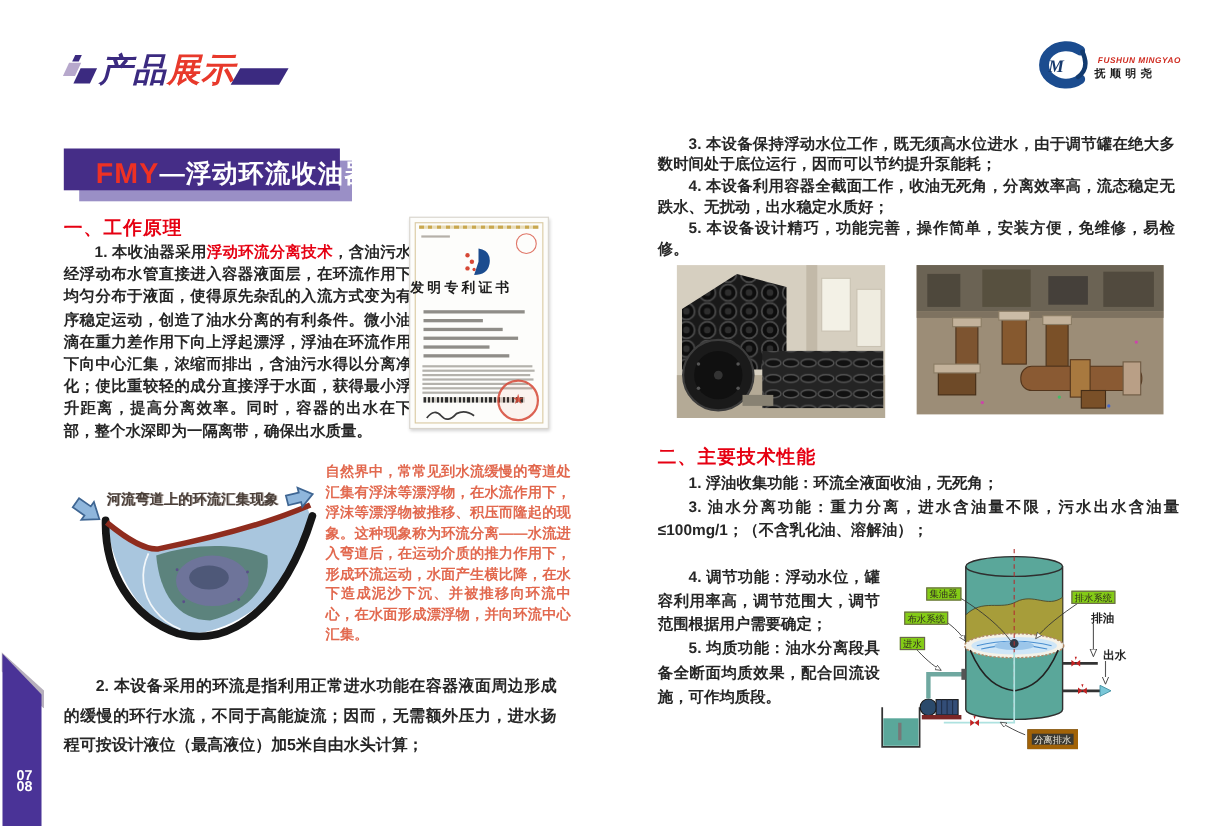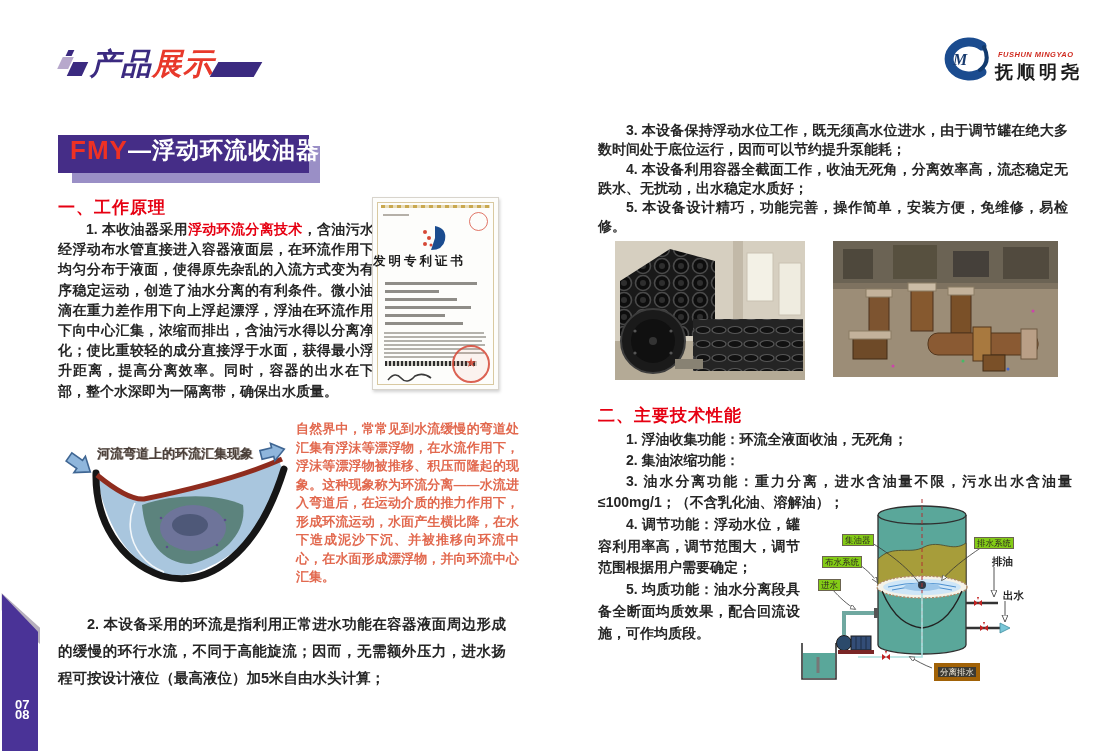--- a/index.html
+++ b/index.html
@@ -8,29 +8,29 @@
   .abs{position:absolute;}
   .deco-sq1{left:60px;top:57px;width:11px;height:12px;background:#b7a8cc;transform:skewX(-25deg);}
   .deco-sq2{left:67px;top:50px;width:6px;height:6px;background:#3b2a80;transform:skewX(-25deg);}
   .deco-sq3{left:70px;top:62px;width:15px;height:14px;background:#3b2a80;transform:skewX(-25deg);}
   .brand-text{left:90px;top:44px;font-size:30px;font-weight:bold;font-style:italic;letter-spacing:1px;white-space:nowrap;}
   .brand-p1{color:#3b2a80;} .brand-p2{color:#e8392b;}
   .brand-bar{left:214px;top:62px;width:44px;height:15px;background:#3b2a80;transform:skewX(-30deg);}
   
   .logo-wrap{left:938px;top:34px;width:150px;height:52px;}
   .logo-en{left:998px;top:50px;font-size:7.5px;font-weight:bold;font-style:italic;color:#cf2a1f;letter-spacing:.5px;white-space:nowrap;}
-  .logo-cn{left:995px;top:60px;font-size:18px;font-weight:bold;color:#1c1c1c;letter-spacing:4px;white-space:nowrap;}
+  .logo-cn{left:995px;top:60px;font-size:10px;font-weight:bold;color:#1c1c1c;letter-spacing:4px;white-space:nowrap;}
   
   .side-gray{left:0;top:586px;width:40px;height:58px;background:#b7b0bd;clip-path:polygon(4% 12%,100% 72%,100% 100%,4% 42%);}
   .side-purple{left:2px;top:594px;width:36px;height:157px;background:#4a3397;clip-path:polygon(0 0,100% 24%,100% 100%,0 100%);}
   .page-num{color:#fff;font-size:13px;font-weight:bold;}
   .pn1{left:15px;top:653px;margin-top:44px;} .pn2{left:15px;top:707px;}
   
   .tb-shadow{left:72px;top:146px;width:248px;height:37px;background:#9a8fc6;}
-  .tb-main{left:58px;top:135px;width:251px;height:38px;background:#452d87;display:flex;align-items:flex-start;padding-left:12px;box-sizing:border-box;white-space:nowrap;}
+  .tb-main{left:58px;top:135px;width:251px;height:38px;background:#452d87;display:flex;align-items:flex-end;padding-left:29px;box-sizing:border-box;white-space:nowrap;}
   .tb-code{color:#ee3124;font-size:26px;font-weight:bold;letter-spacing:1px;}
   .tb-name{color:#ffffff;font-size:23px;font-weight:bold;letter-spacing:1px;}
   
   .sec-head{font-family:"Liberation Serif","DejaVu Serif",serif;font-size:17px;font-weight:bold;color:#e60012;letter-spacing:1px;white-space:nowrap;}
   .h1{left:58px;top:196px;} .h2{left:598px;top:404px;}
   .para{font-weight:bold;text-align:justify;margin:0;}
   .p1{left:58px;top:219px;width:316px;font-size:14px;line-height:20.2px;text-indent:2em;}
   .hl{color:#e60012;}
   .p2{left:58px;top:611px;width:448px;font-size:14.5px;line-height:27px;text-indent:2em;}
   .feat{left:598px;top:121px;width:470px;font-size:14px;line-height:19.3px;}
@@ -232,21 +232,20 @@
     <circle cx="60" cy="125" r="1.5" fill="#cc44aa"></circle>
       <circle cx="130" cy="120" r="1.5" fill="#44bb66"></circle>
     <circle cx="200" cy="70" r="1.5" fill="#cc44aa"></circle>
       <circle cx="175" cy="128" r="1.5" fill="#4466cc"></circle>
   </svg>
 </div>
 
 <div class="abs sec-head h2">二、主要技术性能</div>
 <div class="abs s2a">
   <p>1. 浮油收集功能：环流全液面收油，无死角；</p>
-  <p>2. 集油浓缩功能：</p>
   <p>3. 油水分离功能：重力分离，进水含油量不限，污水出水含油量≤100mg/1；（不含乳化油、溶解油）；</p>
 </div>
 <div class="abs s2b">
   <p>4. 调节功能：浮动水位，罐容利用率高，调节范围大，调节范围根据用户需要确定；</p>
   <p>5. 均质功能：油水分离段具备全断面均质效果，配合回流设施，可作均质段。</p>
 </div>
 
 <div class="abs tank">
   <svg width="297" height="215" viewBox="0 0 297 215">
     <defs>

